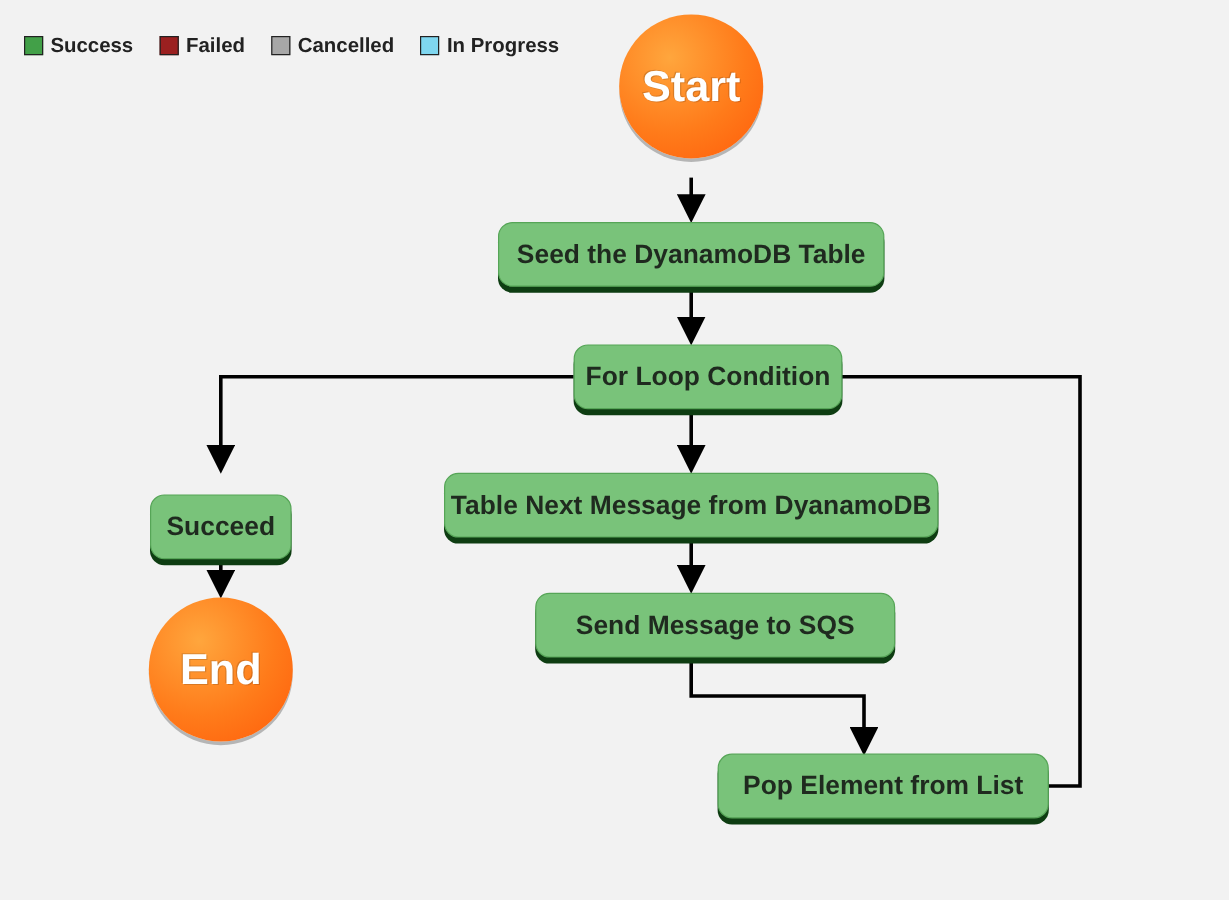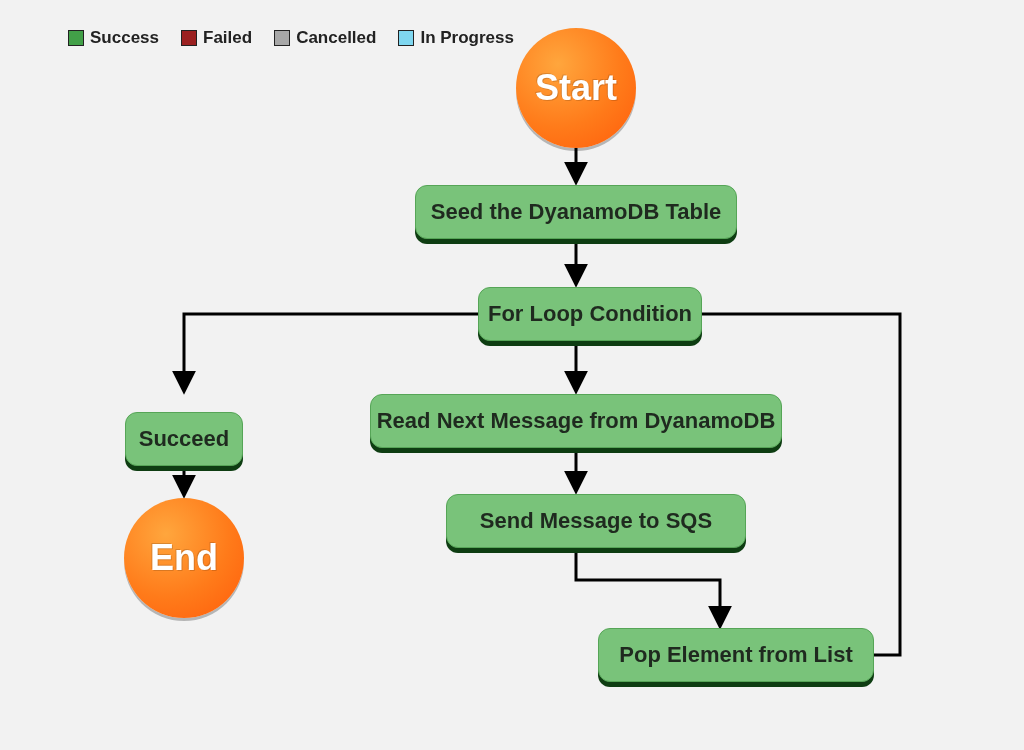--- a/index.html
+++ b/index.html
@@ -14,21 +14,20 @@
   }
 
   
   .legend {
     position: absolute;
     top: 28px;
     left: 20px;
     display: flex;
     gap: 22px;
     align-items: center;
-    margin-left: 48px;
   }
   .legend-item {
     display: flex;
     align-items: center;
     gap: 6px;
     font-size: 17px;
     color: #222;
     font-weight: 600;
   }
   .swatch {
@@ -116,38 +115,38 @@
 
   <line x1="576" y1="452" x2="576" y2="490" stroke="#000" stroke-width="3" marker-end="url(#arrow)"></line>
 
   <polyline points="576,552 576,580 720,580 720,625" fill="none" stroke="#000" stroke-width="3" marker-end="url(#arrow)"></polyline>
 
   <polyline points="842,655 900,655 900,314 674,314" fill="none" stroke="#000" stroke-width="3" marker-end="url(#arrow)"></polyline>
 
   <line x1="184" y1="452" x2="184" y2="494" stroke="#000" stroke-width="3" marker-end="url(#arrow)"></line>
 </svg>
 
-<div class="circle-node" style="left:516px; top:28px;align-items:center;">
+<div class="circle-node" style="left:516px; top:12px;align-items:center;">
   <span>Start</span>
 </div>
 
 <div class="rect-node" style="left:415px; top:185px; width:322px; height:52px;">
   <span>Seed the DyanamoDB Table</span>
 </div>
 
 <div class="rect-node" style="left:478px; top:287px; width:224px; height:52px;">
   <span>For Loop Condition</span>
 </div>
 
 <div class="rect-node" style="left:125px; top:412px; width:118px; height:52px;">
   <span>Succeed</span>
 </div>
 
 <div class="rect-node" style="left:370px; top:394px; width:412px; height:52px;">
-  <span>Read Next Message from DyanamoDB</span>
+  <span>Table Next Message from DyanamoDB</span>
 </div>
 
 <div class="rect-node" style="left:446px; top:494px; width:300px; height:52px;">
   <span>Send Message to SQS</span>
 </div>
 
 <div class="rect-node" style="left:598px; top:628px; width:276px; height:52px;">
   <span>Pop Element from List</span>
 </div>
 

